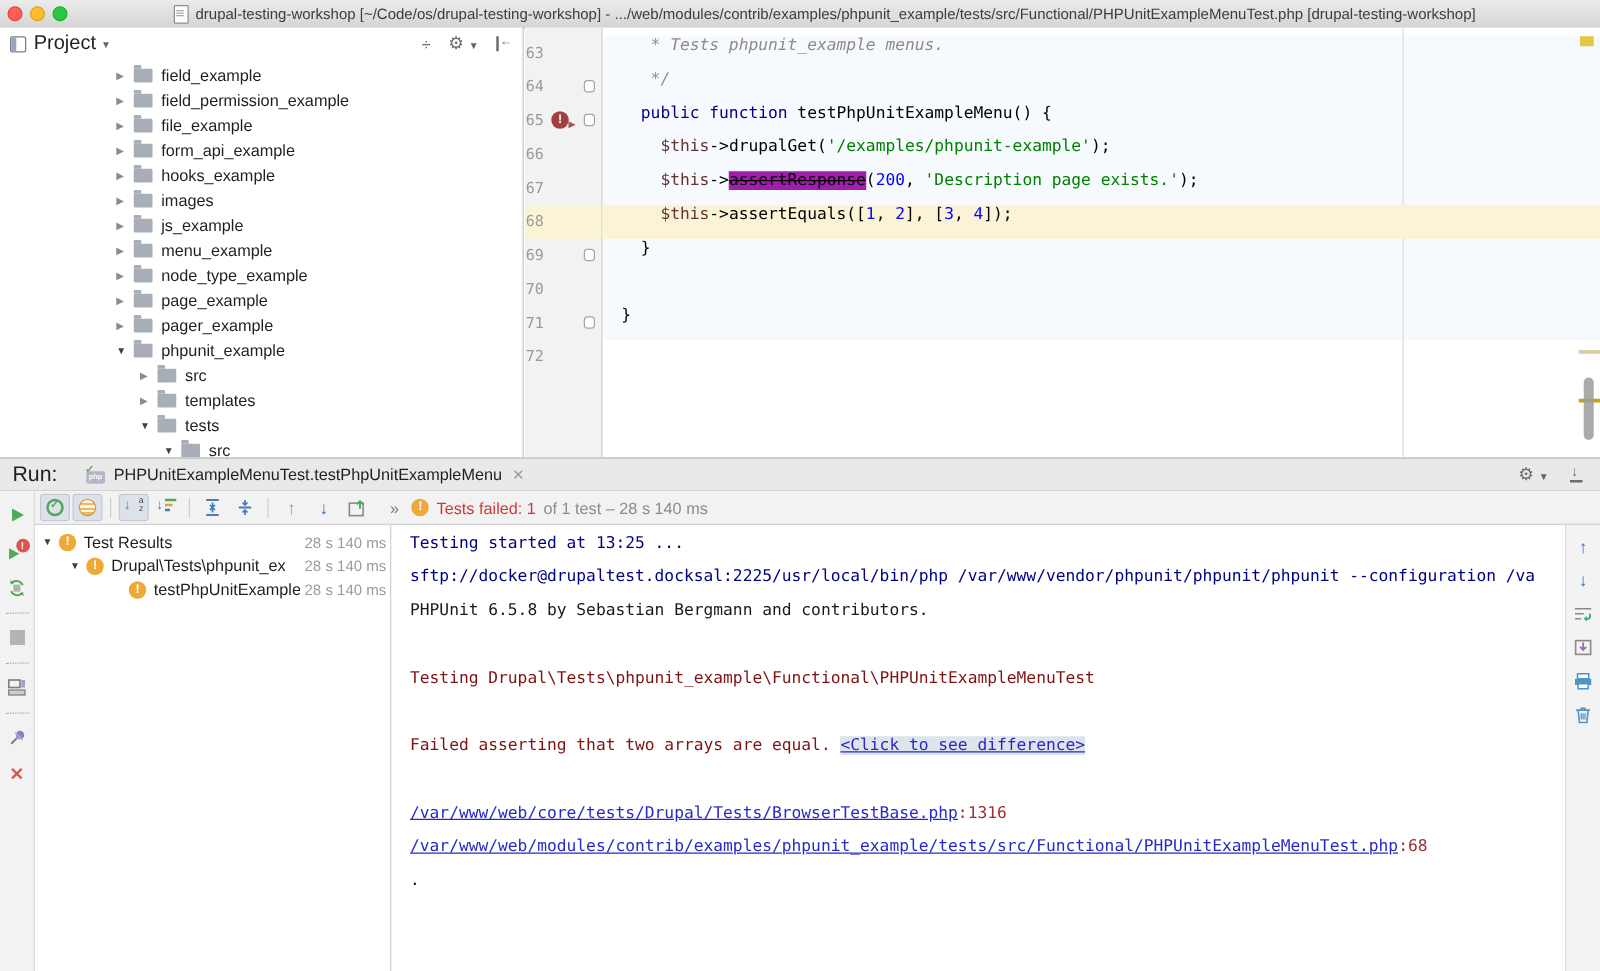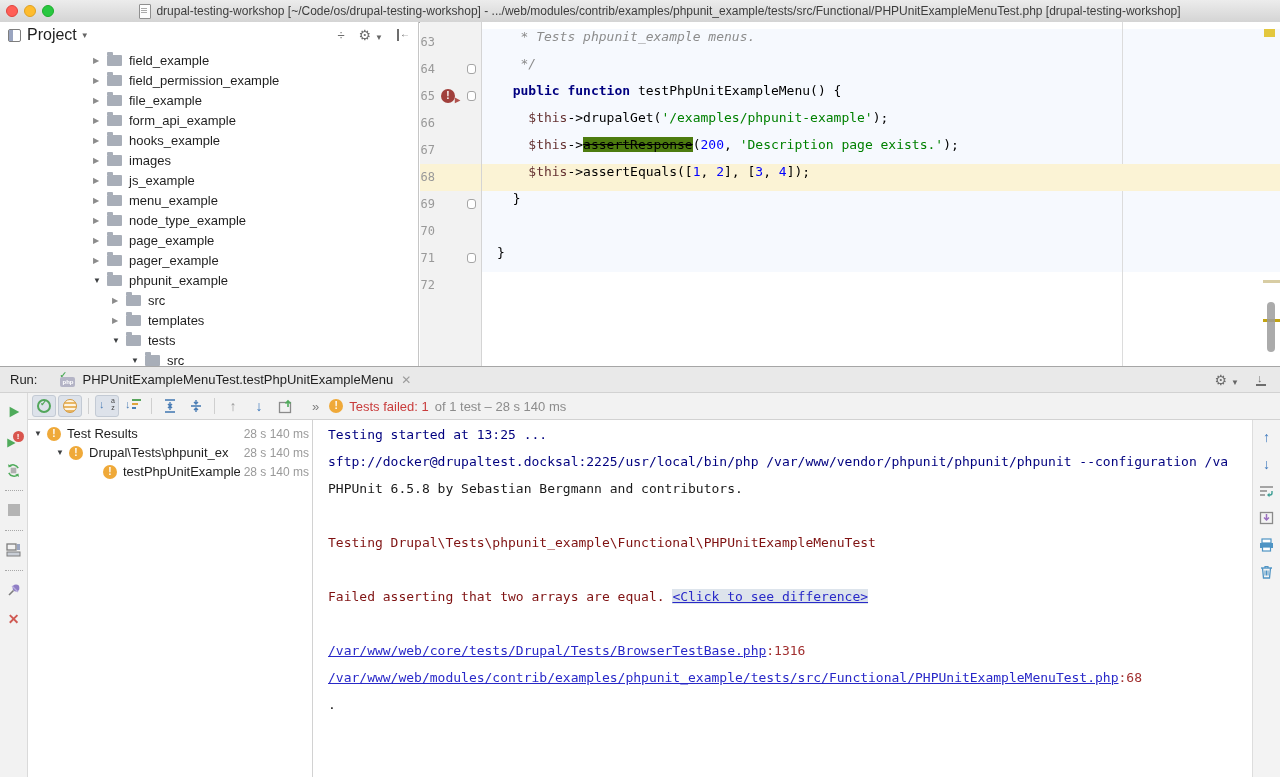--- a/index.html
+++ b/index.html
@@ -48,37 +48,37 @@
   .g-num{position:absolute;left:0;top:0;width:15px;text-align:right;font:12px "DejaVu Sans Mono",monospace;line-height:27px;color:#999;}
   .g-fold{position:absolute;left:47px;top:8px;width:9px;height:10px;background:#fff;border:1px solid #a5a5a5;border-radius:3px;box-sizing:border-box;}
   .g-marker{position:absolute;left:21px;top:6px;width:14px;height:14px;border-radius:50%;background:#a1403c;color:#fff;
     font:bold 10px "Liberation Sans",sans-serif;text-align:center;line-height:14px;}
   .g-marker::after{content:"▸";position:absolute;right:-5px;bottom:-4px;color:#b0524d;font-size:10px;}
   .scope-bg{position:absolute;left:62px;top:7px;right:0;height:243px;background:#f6f9fe;}
   .code-col{position:absolute;left:62px;top:7px;right:0;}
   .c-row{height:27px;line-height:27px;font:13px "DejaVu Sans Mono",monospace;white-space:pre;padding-left:15px;color:#000;}
   .c-row.cur{background:#fbf3d5;}
   .tk-cmt{color:#8c8c8c;font-style:italic;}
-  .tk-kw{color:#000080;font-weight:bold;}
+  .tk-kw{color:#000080;font-weight:normal;}
   .tk-var{color:#663333;}
   .tk-str{color:#008000;font-weight:normal;}
   .tk-num{color:#0000ff;}
-  .tk-dep{background:#4d7c0f;text-decoration:line-through;}
+  .tk-dep{background:#a21caf;text-decoration:line-through;}
   .tk-txt{color:#000;}
   .margin-guide{position:absolute;left:702px;top:0;bottom:0;width:1px;background:#dcdcdc;}
   .stripe-sq{position:absolute;right:5px;top:7px;width:11px;height:8px;background:#e3c73e;}
   .tick-tan{position:absolute;right:0;top:258px;width:17px;height:3px;background:#d8cda4;}
   .tick-yel{position:absolute;right:0;top:297px;width:17px;height:3px;background:#c2a413;}
   .sb-thumb{position:absolute;right:5px;top:280px;width:8px;height:50px;background:#9c9c9c;border-radius:4px;opacity:.85;}
 
   
   .run-panel{position:absolute;left:0;top:366px;width:1280px;height:411px;background:#fff;border-top:1px solid #a6a6a6;box-sizing:border-box;}
   .run-tabrow{position:absolute;left:0;top:0;right:0;height:26px;background:#e9e9e9;border-bottom:1px solid #d2d2d2;
     display:flex;align-items:center;box-sizing:border-box;}
-  .run-label{font-size:13px;color:#1f1f1f;margin-left:10px;}
+  .run-label{font-size:17px;color:#1f1f1f;margin-left:10px;}
   .run-tab{display:flex;align-items:center;gap:6px;margin-left:16px;height:100%;padding:0 6px;}
   .php-ico{position:relative;width:17px;height:15px;flex:0 0 auto;}
   .php-box{position:absolute;left:1px;bottom:0;width:15px;height:10px;background:#b4b4c6;border-radius:2px;
     color:#fff;font:bold 6px "Liberation Sans",sans-serif;text-align:center;line-height:10px;}
   .php-check{position:absolute;left:0;top:-2px;color:#4fab5b;font-size:9px;font-weight:bold;}
   .tab-label{font-size:13px;color:#1f1f1f;white-space:nowrap;}
   .tab-close{color:#9b9b9b;font-size:12px;margin-left:2px;}
   .tabrow-right{margin-left:auto;display:flex;align-items:center;gap:16px;margin-right:12px;}
   .mini-hide{width:13px;height:12px;position:relative;}
   .mini-hide::before{content:"↓";position:absolute;left:2px;top:-2px;font-size:11px;color:#6d6d6d;}

